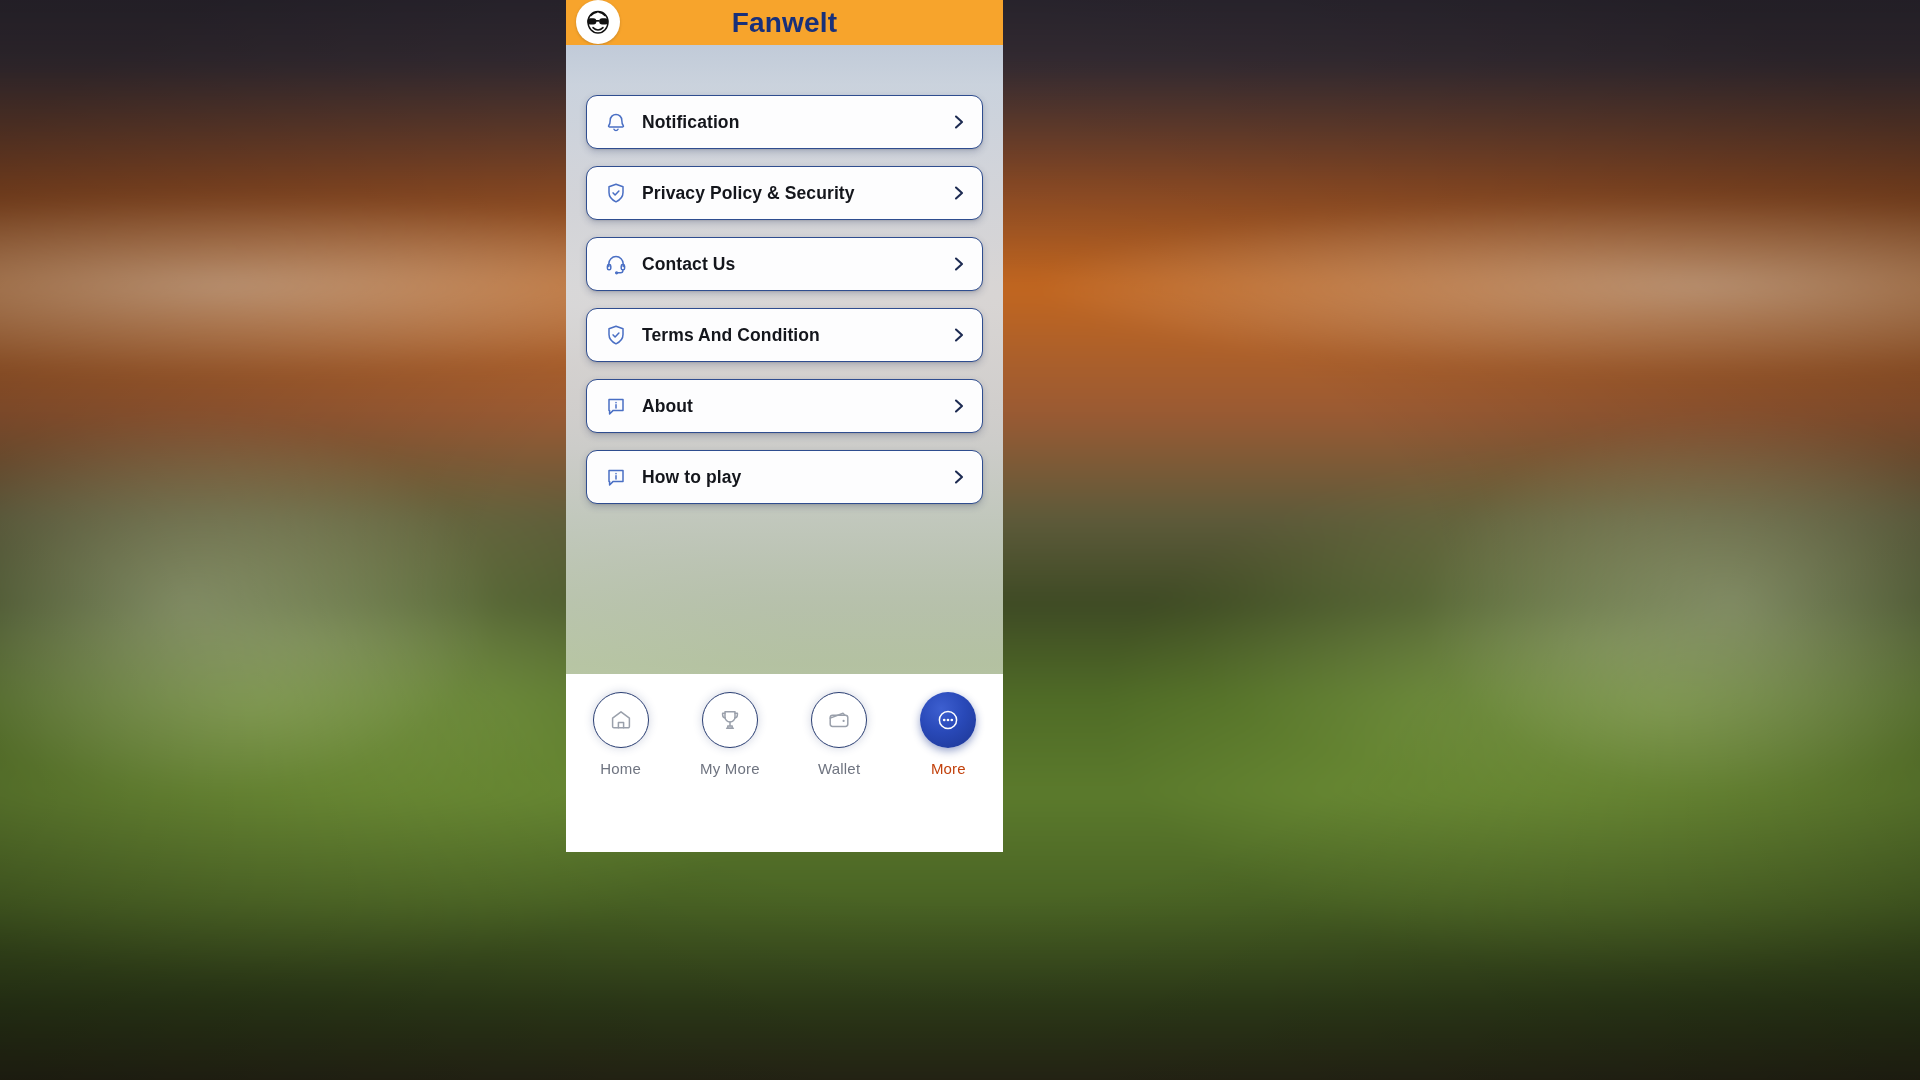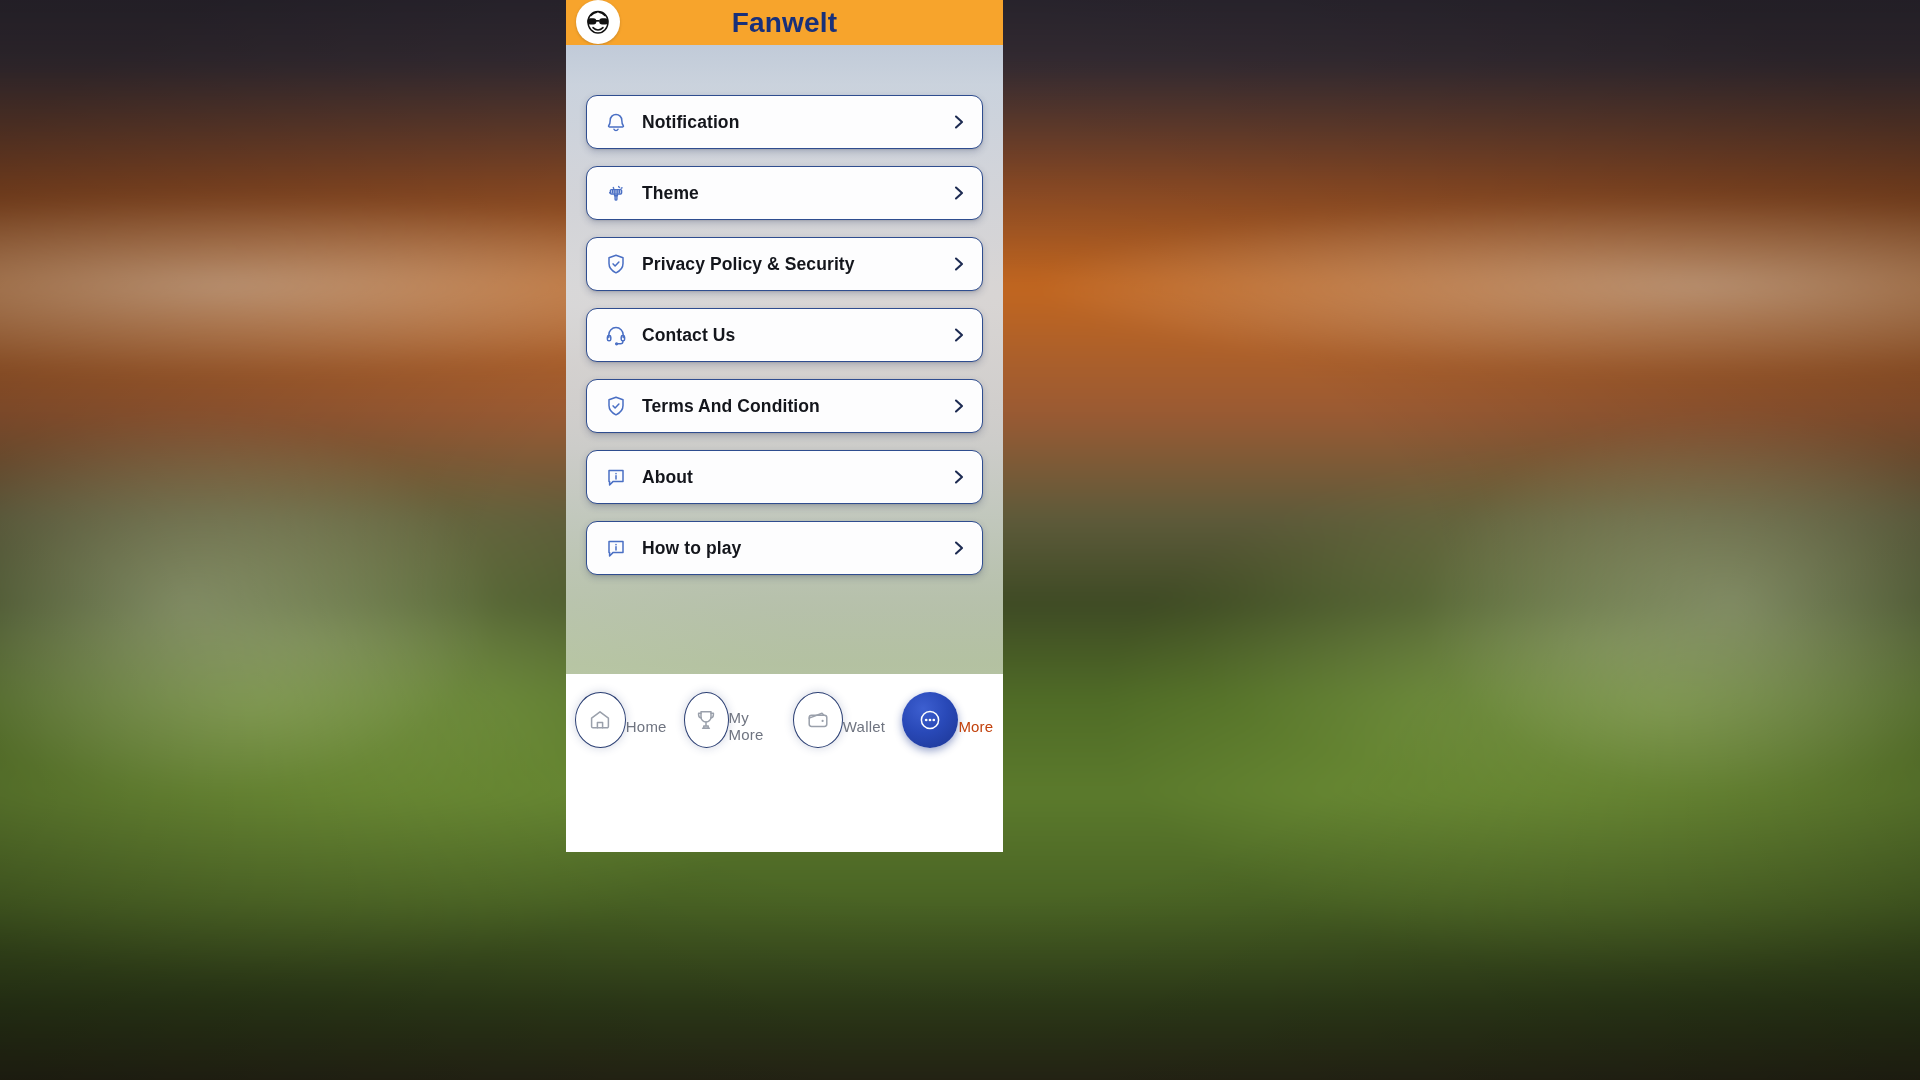--- a/index.html
+++ b/index.html
@@ -143,21 +143,21 @@
     flex: 0 0 auto;
     height: 178px;
     background: #ffffff;
     display: flex;
     align-items: flex-start;
     justify-content: space-around;
     padding-top: 18px;
   }
   .nav-item {
     width: 92px;
-    display: flex; flex-direction: row; align-items: center;
+    display: flex; flex-direction: column; align-items: center;
   }
   .nav-circle {
     width: 56px; height: 56px;
     border-radius: 50%;
     border: 1.6px solid #2b3f73;
     background: #ffffff;
     display: flex; align-items: center; justify-content: center;
     box-shadow: 0 0 10px rgba(40,60,120,0.22);
   }
   .nav-circle.active {
@@ -214,37 +214,20 @@
         </svg>
       </span>
       <span class="menu-label">Notification</span>
       <span class="menu-chevron">
         <svg width="16" height="18" viewBox="0 0 16 18" fill="none" stroke="#1d2b52" stroke-width="2.1" stroke-linecap="round" stroke-linejoin="round">
           <path d="M5 3.5 L11 9 L5 14.5"></path>
         </svg>
       </span>
     </div>
 
-    <div class="menu-card">
-      <span class="menu-icon">
-        <svg width="24" height="24" viewBox="0 0 24 24" fill="none" stroke="#4a6fc4" stroke-width="1.4" stroke-linecap="round" stroke-linejoin="round">
-          <rect x="6.4" y="8.6" width="11.2" height="4.4" rx="1"></rect>
-          <path d="M8.4 9.4v2.4M10.2 9.4v2.4M12 9.4v2.4M13.8 9.4v2.4M15.6 9.4v2.4"></path>
-          <path d="M10.6 13v1.8h2.8V13"></path>
-          <path d="M11.1 14.8v3.4a.9.9 0 0 0 1.8 0v-3.4"></path>
-          <path d="M14.7 5.6l.6.8M17.2 7.2l.8-.4M9.3 6.6l.4.7M6.6 11.6l-.9.2"></path>
-        </svg>
-      </span>
-      <span class="menu-label">Theme</span>
-      <span class="menu-chevron">
-        <svg width="16" height="18" viewBox="0 0 16 18" fill="none" stroke="#1d2b52" stroke-width="2.1" stroke-linecap="round" stroke-linejoin="round">
-          <path d="M5 3.5 L11 9 L5 14.5"></path>
-        </svg>
-      </span>
-    </div>
 
     <div class="menu-card">
       <span class="menu-icon">
         <svg width="24" height="24" viewBox="0 0 24 24" fill="none" stroke="#4a6fc4" stroke-width="1.5" stroke-linecap="round" stroke-linejoin="round">
           <path d="M12 3.2 19 5.8v5.6c0 4.3-2.9 7.4-7 9.4-4.1-2-7-5.1-7-9.4V5.8z"></path>
           <path d="M9.1 11.9l2 2.1 3.8-4"></path>
         </svg>
       </span>
       <span class="menu-label">Privacy Policy &amp; Security</span>
       <span class="menu-chevron">

